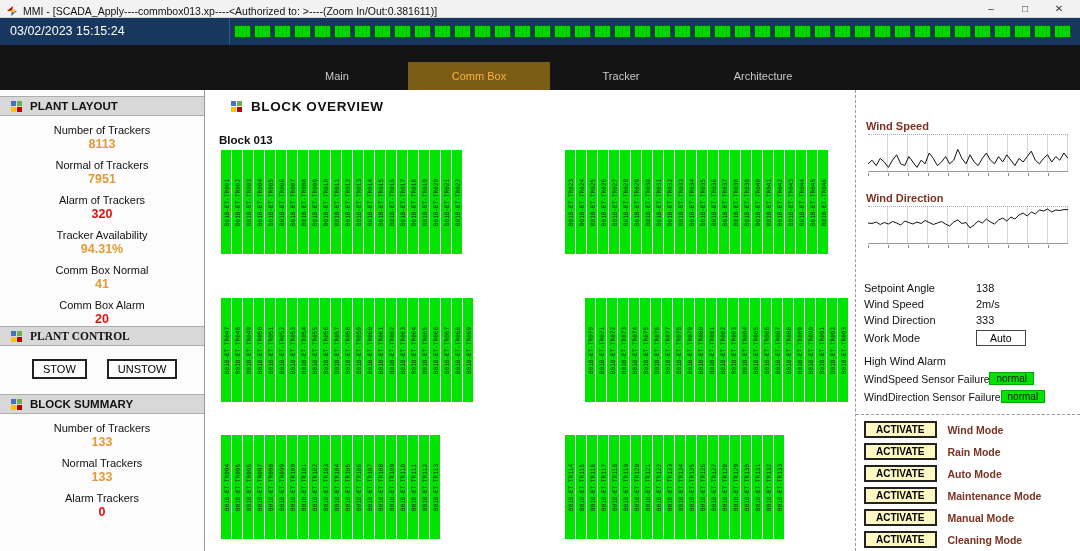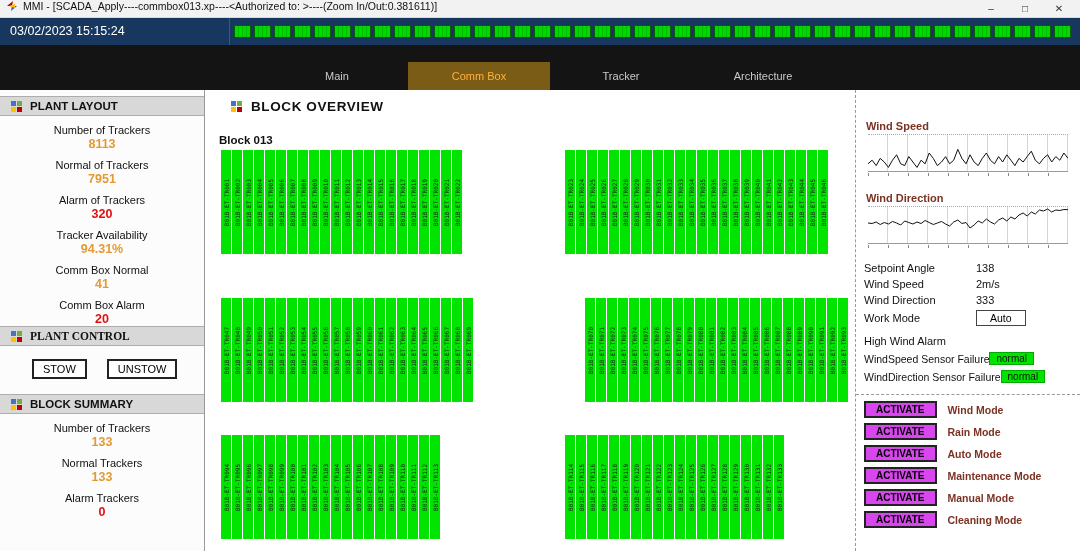--- a/index.html
+++ b/index.html
@@ -3,21 +3,21 @@
 <meta charset="utf-8">
 <style>
   * { box-sizing: border-box; margin: 0; padding: 0; }
   html,body { background:#444; }
   .screen {
     width:1080px; height:551px; position:relative; overflow:hidden;
     background:#fff; font-family:"Liberation Sans", sans-serif; margin:0 auto;
   }
   
   .titlebar { height:18px; background:#f2f2f2; border-bottom:1px solid #d8d8d8;
-    display:flex; align-items:flex-start; padding:0 4px; font-size:10.5px; color:#111; }
+    display:flex; align-items:flex-end; padding:0 4px; font-size:10.5px; color:#111; }
   .app-icon { width:12px; height:12px; margin:0 5px 0 2px; display:inline-block; }
   .win-controls { margin-left:auto; display:flex; }
   .win-btn { width:34px; text-align:center; font-size:10px; color:#333; line-height:17px; cursor:default; }
   
   .statusbar { height:27px; background:#17375e; display:flex; align-items:center; }
   .timestamp { width:230px; color:#fff; font-size:12.5px; padding-left:10px;
     border-right:1px solid #2e5a8f; line-height:27px; height:27px; }
   .mini-strip { display:flex; gap:3px; align-items:center; flex:1; padding-left:4px; overflow:hidden; }
   .mini-block { width:17px; height:13px; flex:0 0 17px; border:1px solid #065c06;
     background:repeating-linear-gradient(90deg,#00d900 0 3px,#00bb00 3px 4px); }
@@ -55,31 +55,31 @@
   
   .rpanel { width:225px; border-left:1px dashed #999; padding:6px 8px; font-size:11px; color:#111; }
   .chart-title { font-weight:bold; font-size:11px; color:#7b3222; margin:4px 0 2px 2px; }
   .chart-title.first { margin-top:24px; }
   .chart-box { width:200px; height:38px; margin-left:4px; position:relative;
     border-top:1px dotted #aaa; border-bottom:1px solid #999;
     background:repeating-linear-gradient(90deg,transparent 0 19px,#d5d5d5 19px 20px); }
   .tick-row { height:5px; margin:1px 0 2px 4px; width:200px;
     background:repeating-linear-gradient(90deg,#888 0 1px,transparent 1px 20px);
     background-size:100% 3px; background-repeat:no-repeat; background-position:0 0; }
-  .info-block { margin-top:12px; }
+  .info-block { margin-top:32px; }
   .info-row { display:flex; align-items:center; margin-top:4px; }
   .info-label { width:112px; }
   .wm-btn { border:1px solid #444; background:#fff; font-size:10.5px; padding:1px 13px;
     font-family:"Liberation Sans",sans-serif; cursor:pointer; }
   .hwa { margin-top:9px; font-size:11px; }
   .sensor-row { display:flex; align-items:center; margin-top:5px; font-size:10.5px; padding-right:2px; }
   .badge { background:#00e400; border:1px solid #0a0; font-size:10px; padding:0 6px; color:#111; }
   .dash-sep { border-top:1px dashed #999; margin:11px 0 6px -8px; width:224px; }
   .mode-row { display:flex; align-items:center; gap:11px; margin-top:5px; }
-  .activate-btn { border:2px solid #222; background:#d946ef; font-weight:bold; font-size:10px;
+  .activate-btn { border:2px solid #222; background:#fef9c3; font-weight:bold; font-size:10px;
     padding:1px 10px; font-family:"Liberation Sans",sans-serif; cursor:pointer; }
   .mode-label { font-weight:bold; font-size:10.5px; color:#7b3222; }
 </style>
 </head>
 <body>
 
 <div class="screen">
 
   <div class="titlebar">
     <span class="app-icon">

